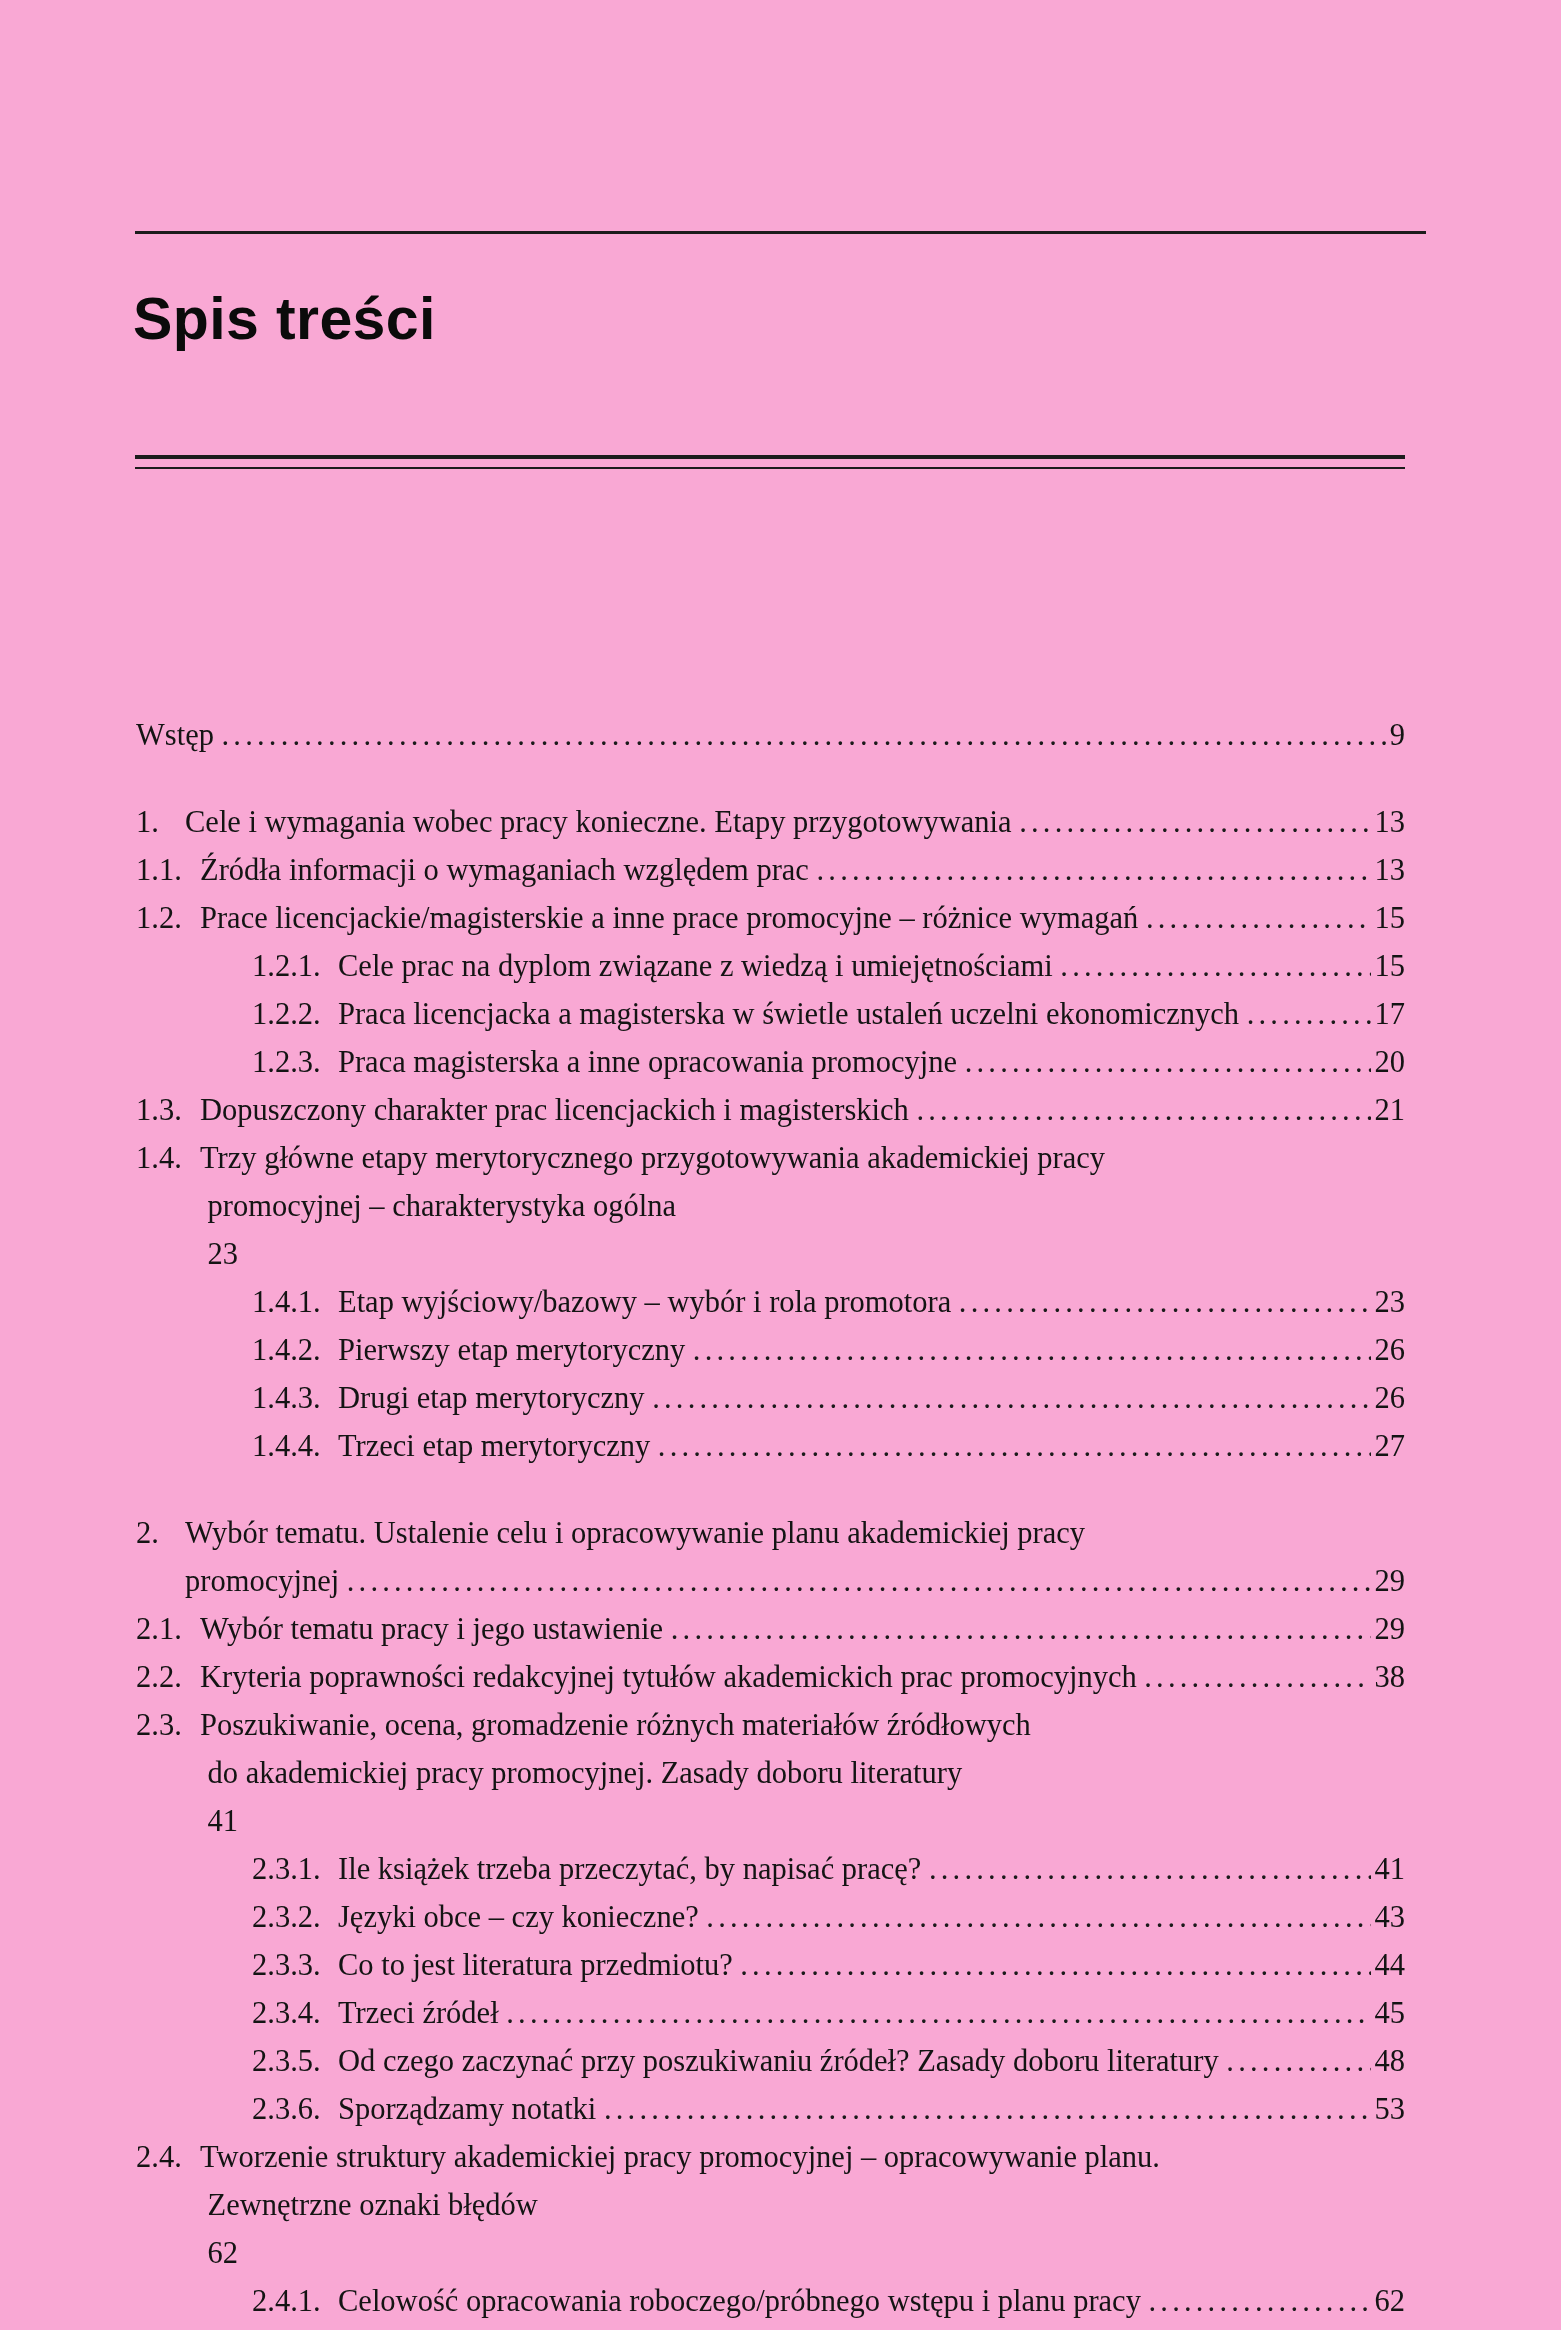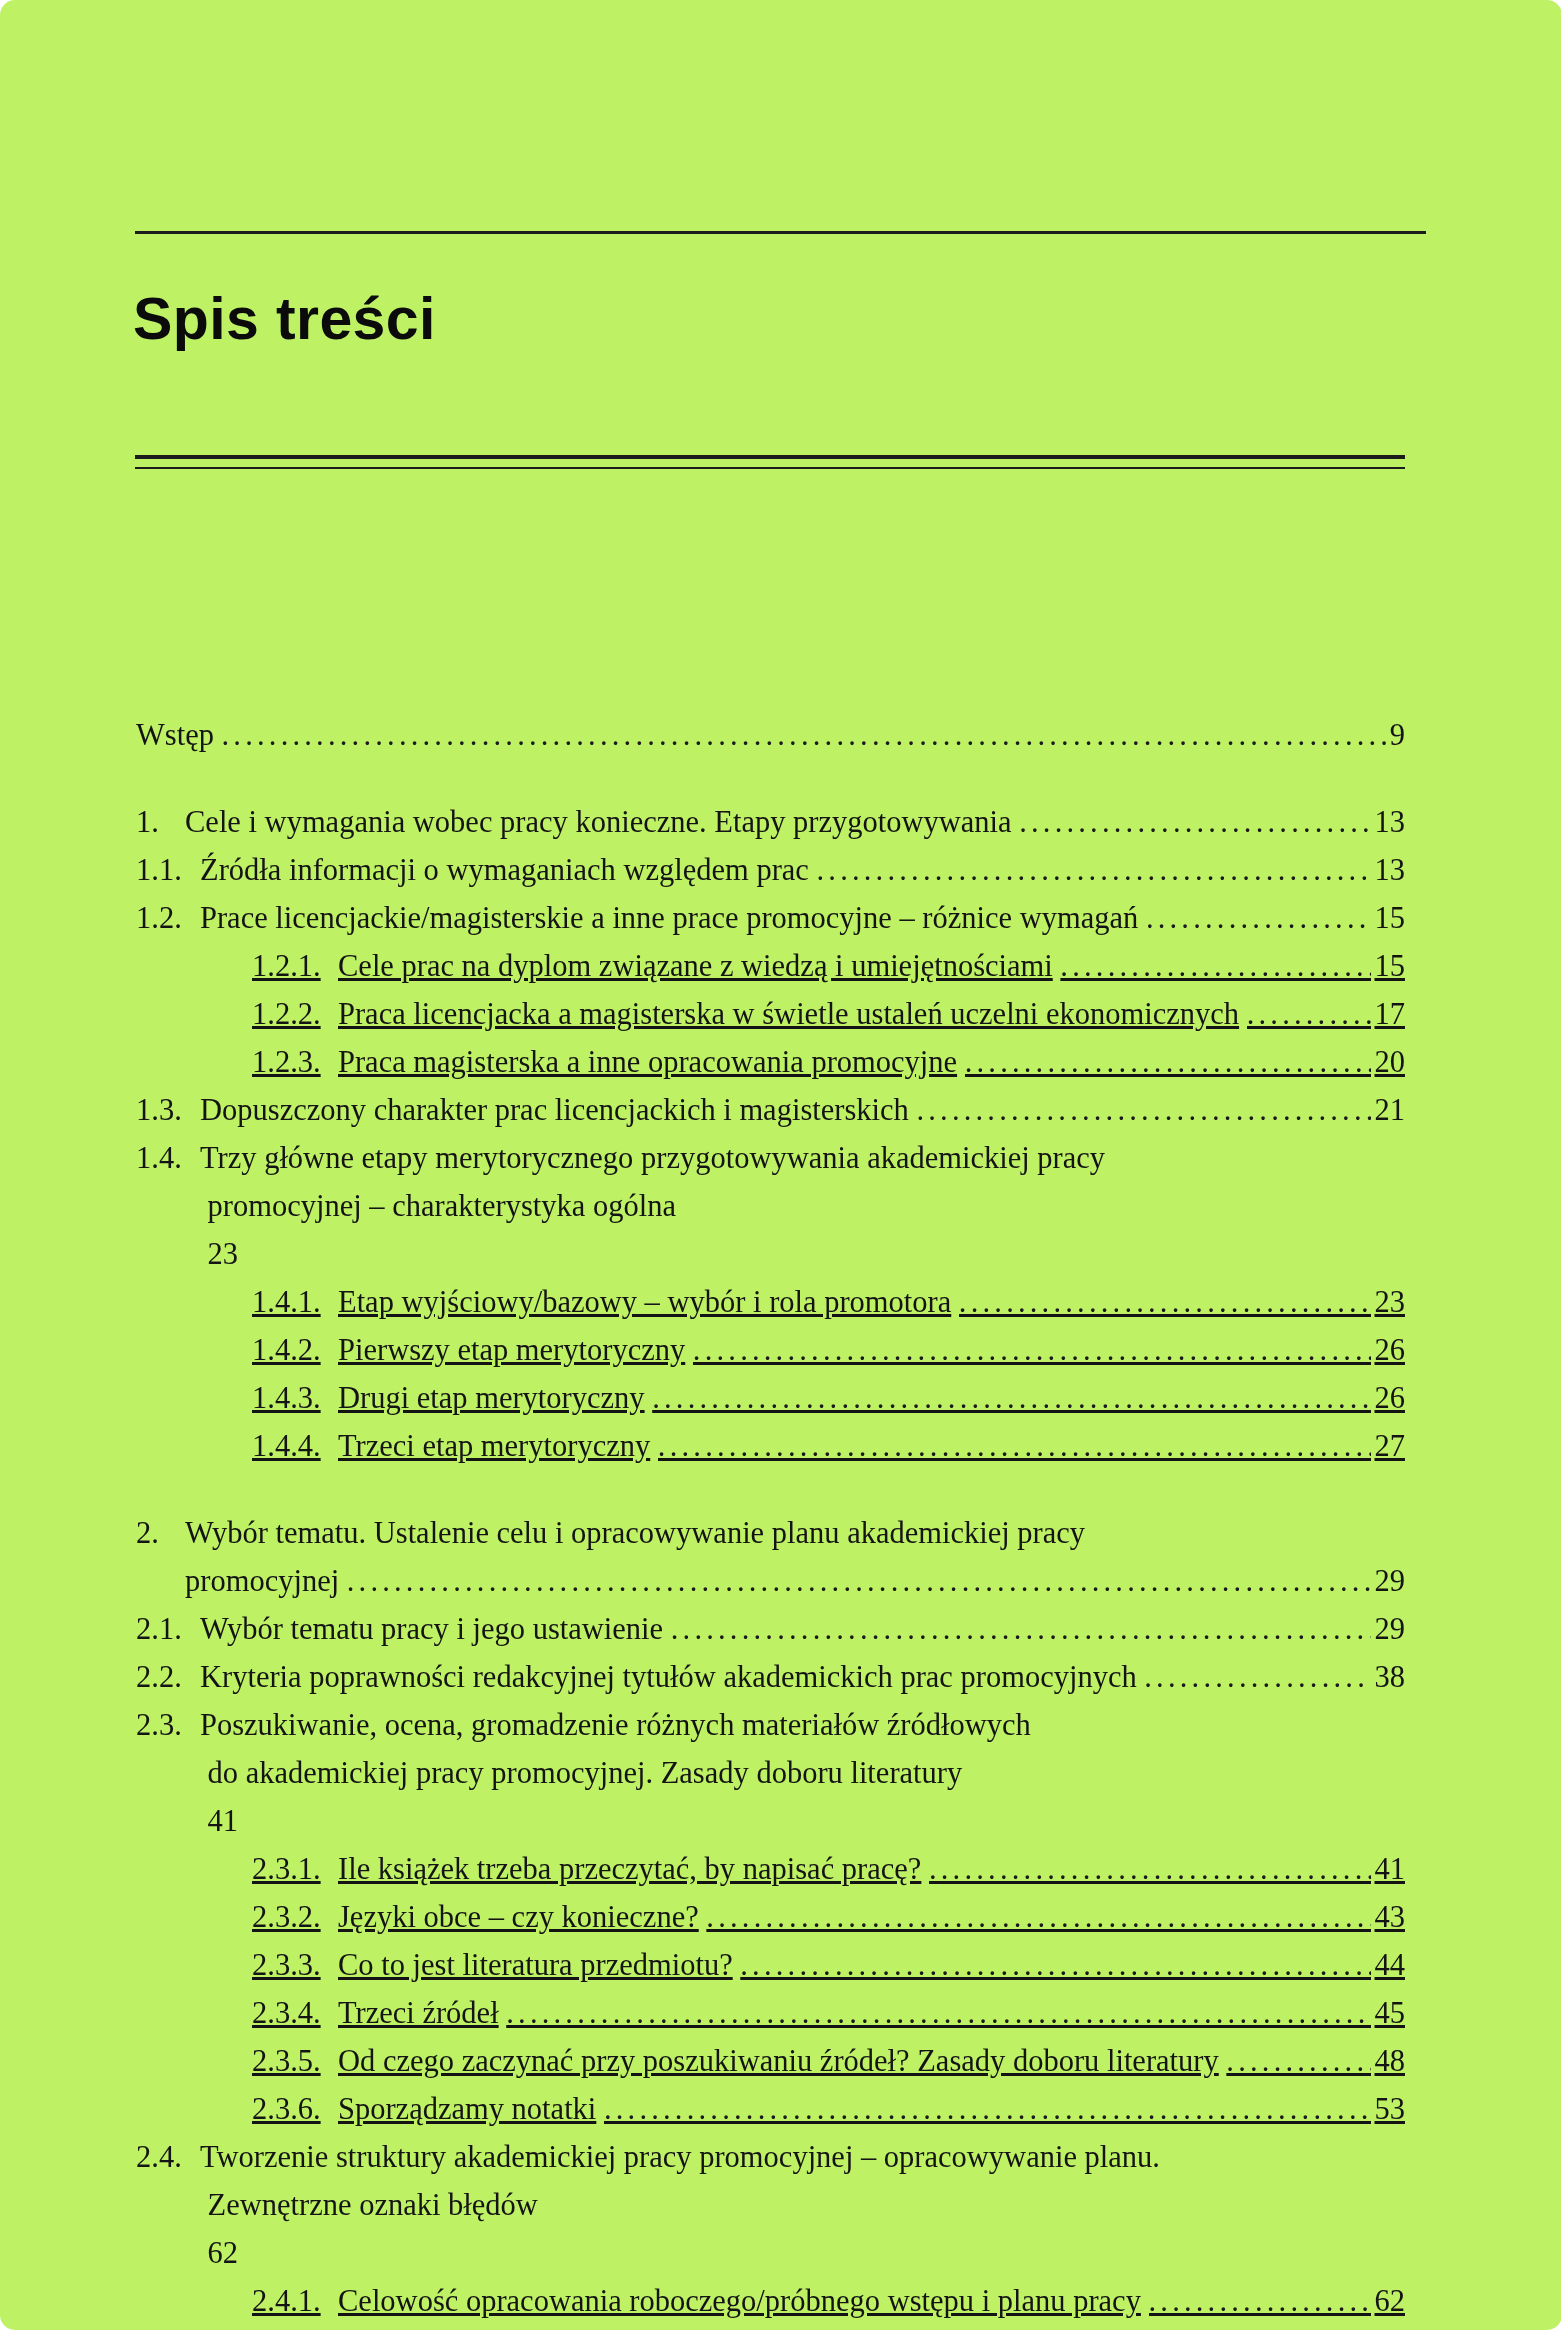--- a/index.html
+++ b/index.html
@@ -4,21 +4,21 @@
 <style>
   * { margin: 0; padding: 0; box-sizing: border-box; }
   html, body { width: 1562px; height: 2330px; }
   body {
     background: #ffffff;
     font-family: "Liberation Serif", serif;
     color: #121212;
     position: relative;
     overflow: hidden;
   }
-  .page { position: absolute; inset: 0; background: #bef264; border-radius: 15px; }
+  .page { position: absolute; inset: 0; background: #f9a8d4; }
 
   .rule-top {
     position: absolute;
     left: 135px; top: 231px;
     width: 1291px; height: 3.4px;
     background: #1c1c1c;
   }
   .page-title {
     position: absolute;
     left: 133px; top: 285px;
@@ -38,21 +38,21 @@
 
   .toc {
     position: absolute;
     left: 136px; top: 711px;
     width: 1269px;
     font-size: 30.5px;
     line-height: 48px;
     color: #141414;
   }
   .toc-entry.level-1 { }
-  .toc-entry.level-2 { margin-left: 116px; text-decoration: underline; }
+  .toc-entry.level-2 { margin-left: 116px; }
   .toc-entry.chapter-gap { margin-top: 39px; }
 
   .toc-line { display: flex; align-items: baseline; }
   .num { flex: 0 0 auto; }
   .level-0 .num { width: 49px; }
   .level-1 .num { width: 64px; }
   .level-2 .num { width: 86px; }
   .level-0 .toc-line.cont { padding-left: 49px; }
   .level-1 .toc-line.cont { padding-left: 64px; flex-direction: column; }
 

